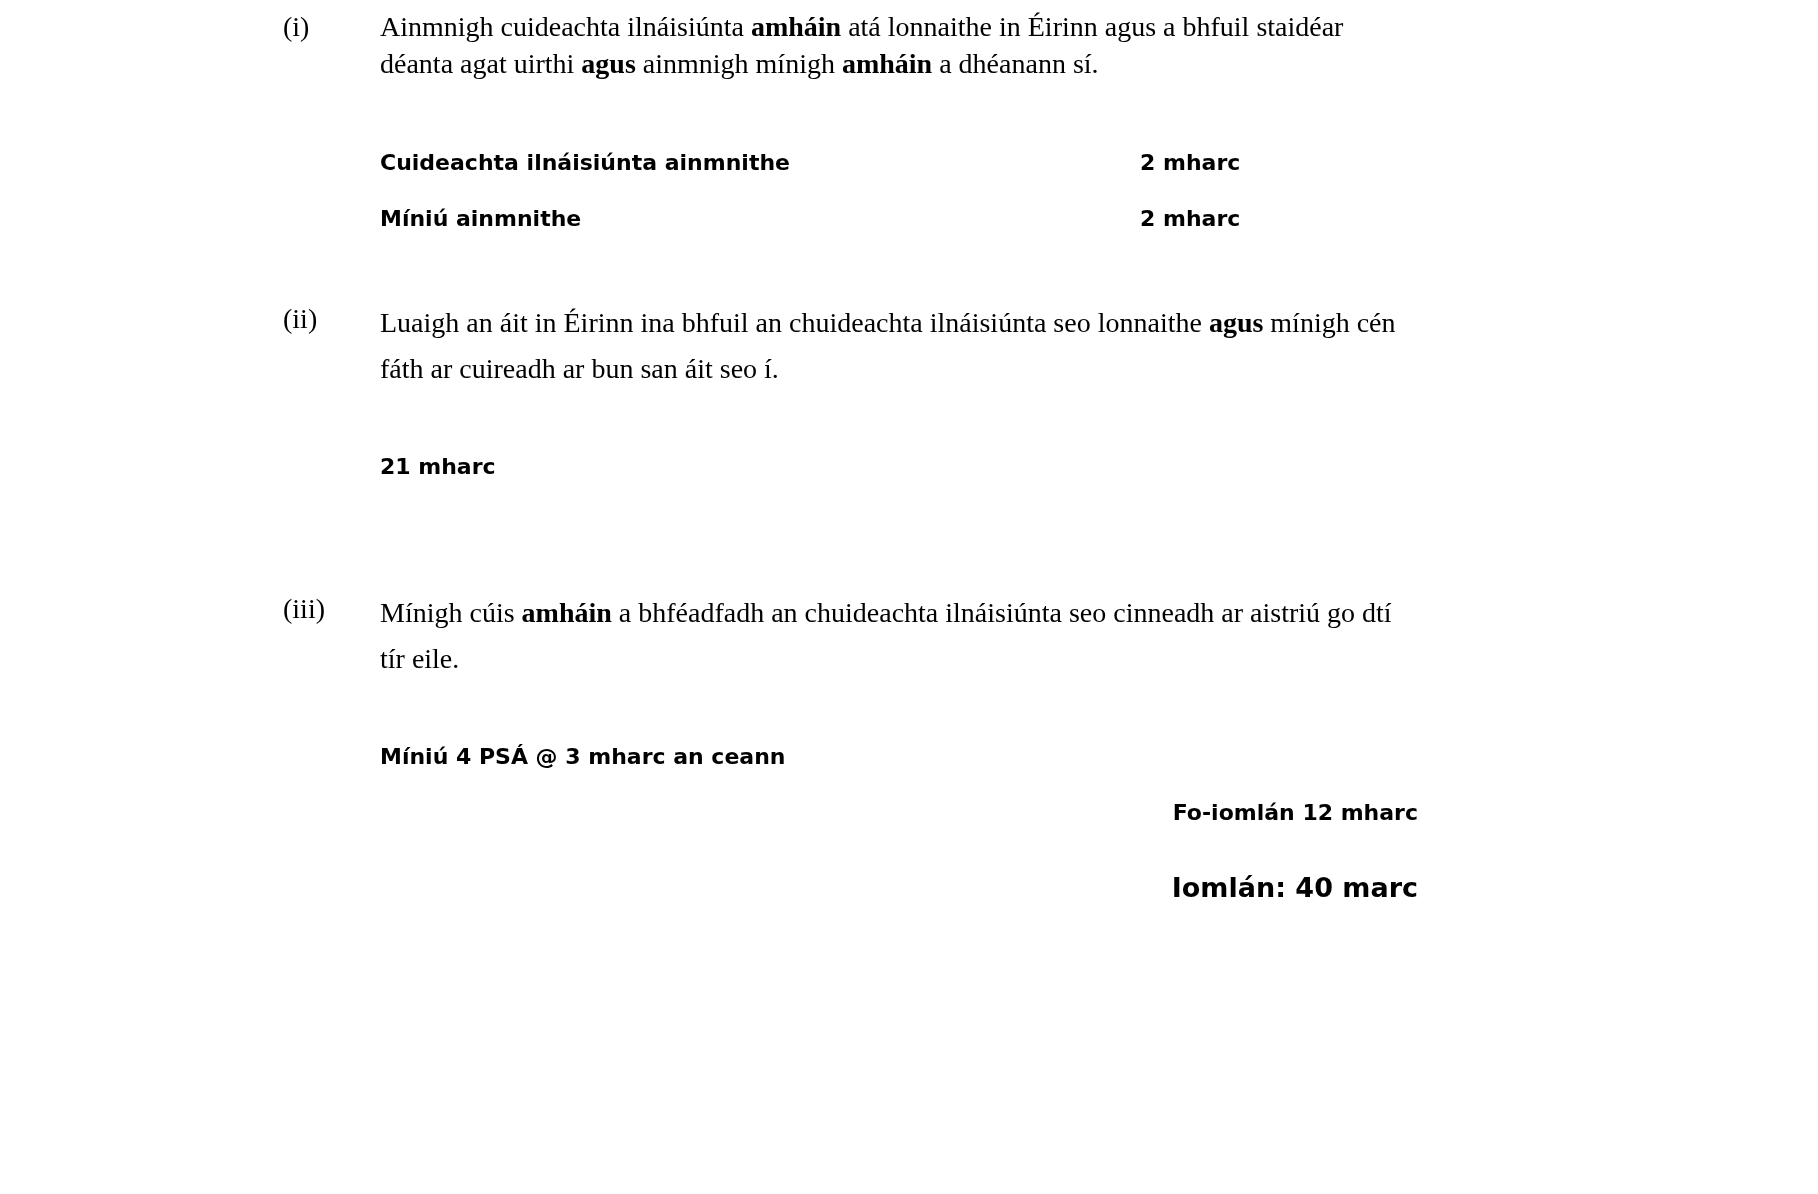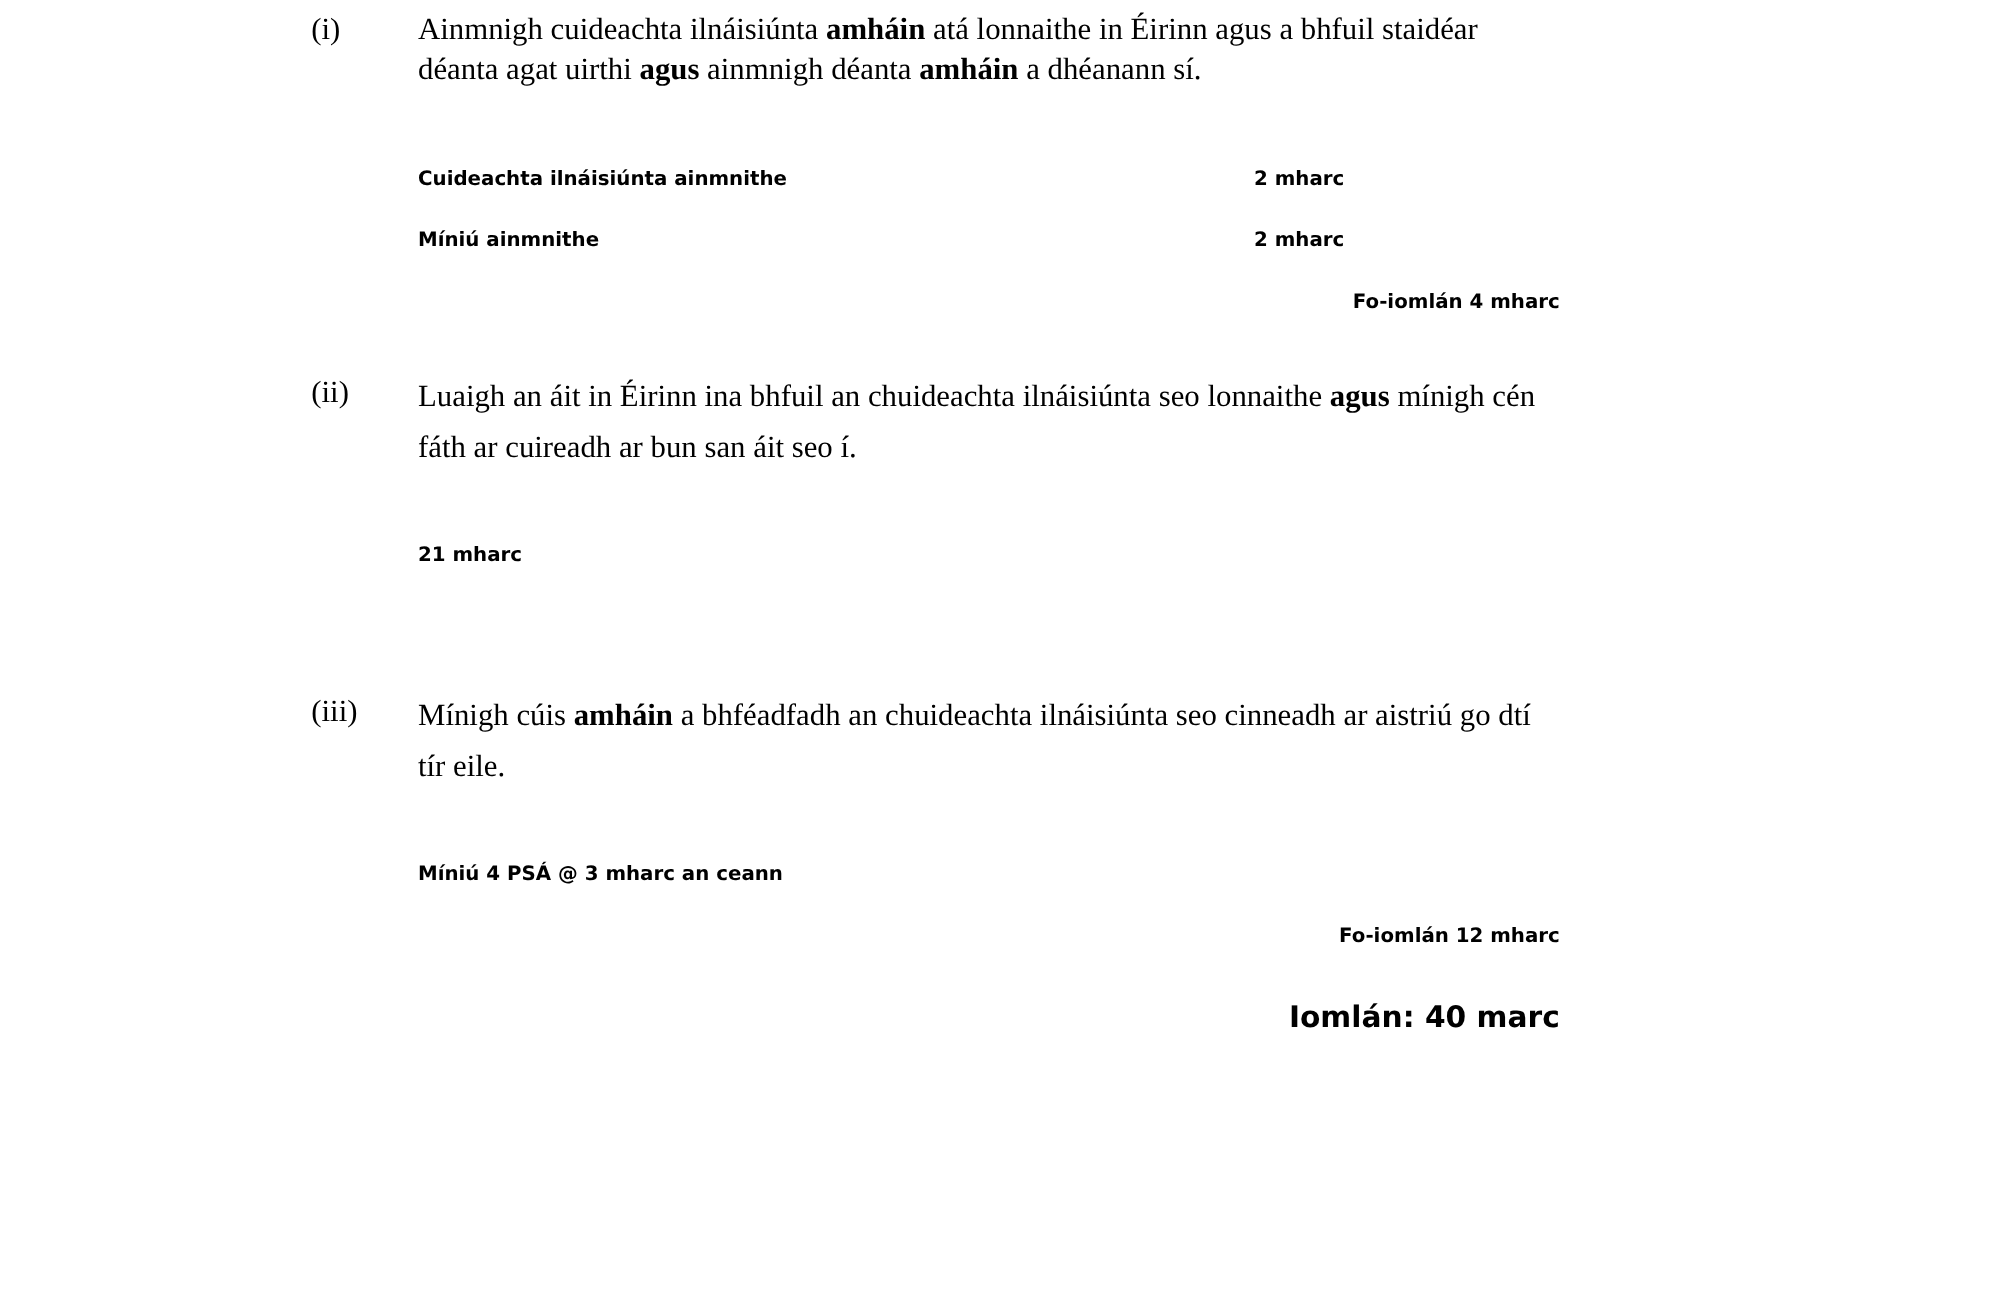--- a/index.html
+++ b/index.html
@@ -44,21 +44,21 @@
     margin-bottom: 56px;
   }
   .question .b {
     font-weight: bold;
   }
   .marks-block {
     margin-left: 97px;
     width: 1038px;
     font-family: "DejaVu Sans", sans-serif;
     font-weight: bold;
-    font-size: 18px;
+    font-size: 22px;
   }
   .mark-row {
     display: flex;
     line-height: 38px;
     margin-bottom: 18px;
   }
   .mark-label {
     width: 760px;
     flex: 0 0 760px;
   }
@@ -84,33 +84,32 @@
 </style>
 </head>
 <body>
 
 <div class="page">
 
   <div class="section">
     <div class="section-row">
       <div class="q-number">(i)</div>
       <div class="q-content">
-        <p class="question"><span>Ainmnigh cuideachta ilnáisiúnta </span><span class="b">amháin</span><span> atá lonnaithe in Éirinn agus a bhfuil staidéar déanta agat uirthi </span><span class="b">agus</span><span> ainmnigh déanta </span><span class="b">amháin</span><span> a dhéanann sí.</span></p>
+        <p class="question"><span>Ainmnigh cuideachta ilnáisiúnta </span><span class="b">amháin</span><span> atá lonnaithe in Éirinn agus a bhfuil staidéar déanta agat uirthi </span><span class="b">agus</span><span> ainmnigh mínigh </span><span class="b">amháin</span><span> a dhéanann sí.</span></p>
       </div>
     </div>
     <div class="marks-block">
       <div class="mark-row">
         <div class="mark-label">Cuideachta ilnáisiúnta ainmnithe</div>
         <div class="mark-value">2 mharc</div>
       </div>
       <div class="mark-row">
         <div class="mark-label">Míniú ainmnithe</div>
         <div class="mark-value">2 mharc</div>
       </div>
-      <div class="subtotal">Fo-iomlán 4 mharc</div>
     </div>
   </div>
 
   <div class="gap-after-i"></div>
 
   <div class="section">
     <div class="section-row">
       <div class="q-number">(ii)</div>
       <div class="q-content">
         <p class="question lh-wide"><span>Luaigh an áit in Éirinn ina bhfuil an chuideachta ilnáisiúnta seo lonnaithe </span><span class="b">agus</span><span> mínigh cén fáth ar cuireadh ar bun san áit seo í.</span></p>

